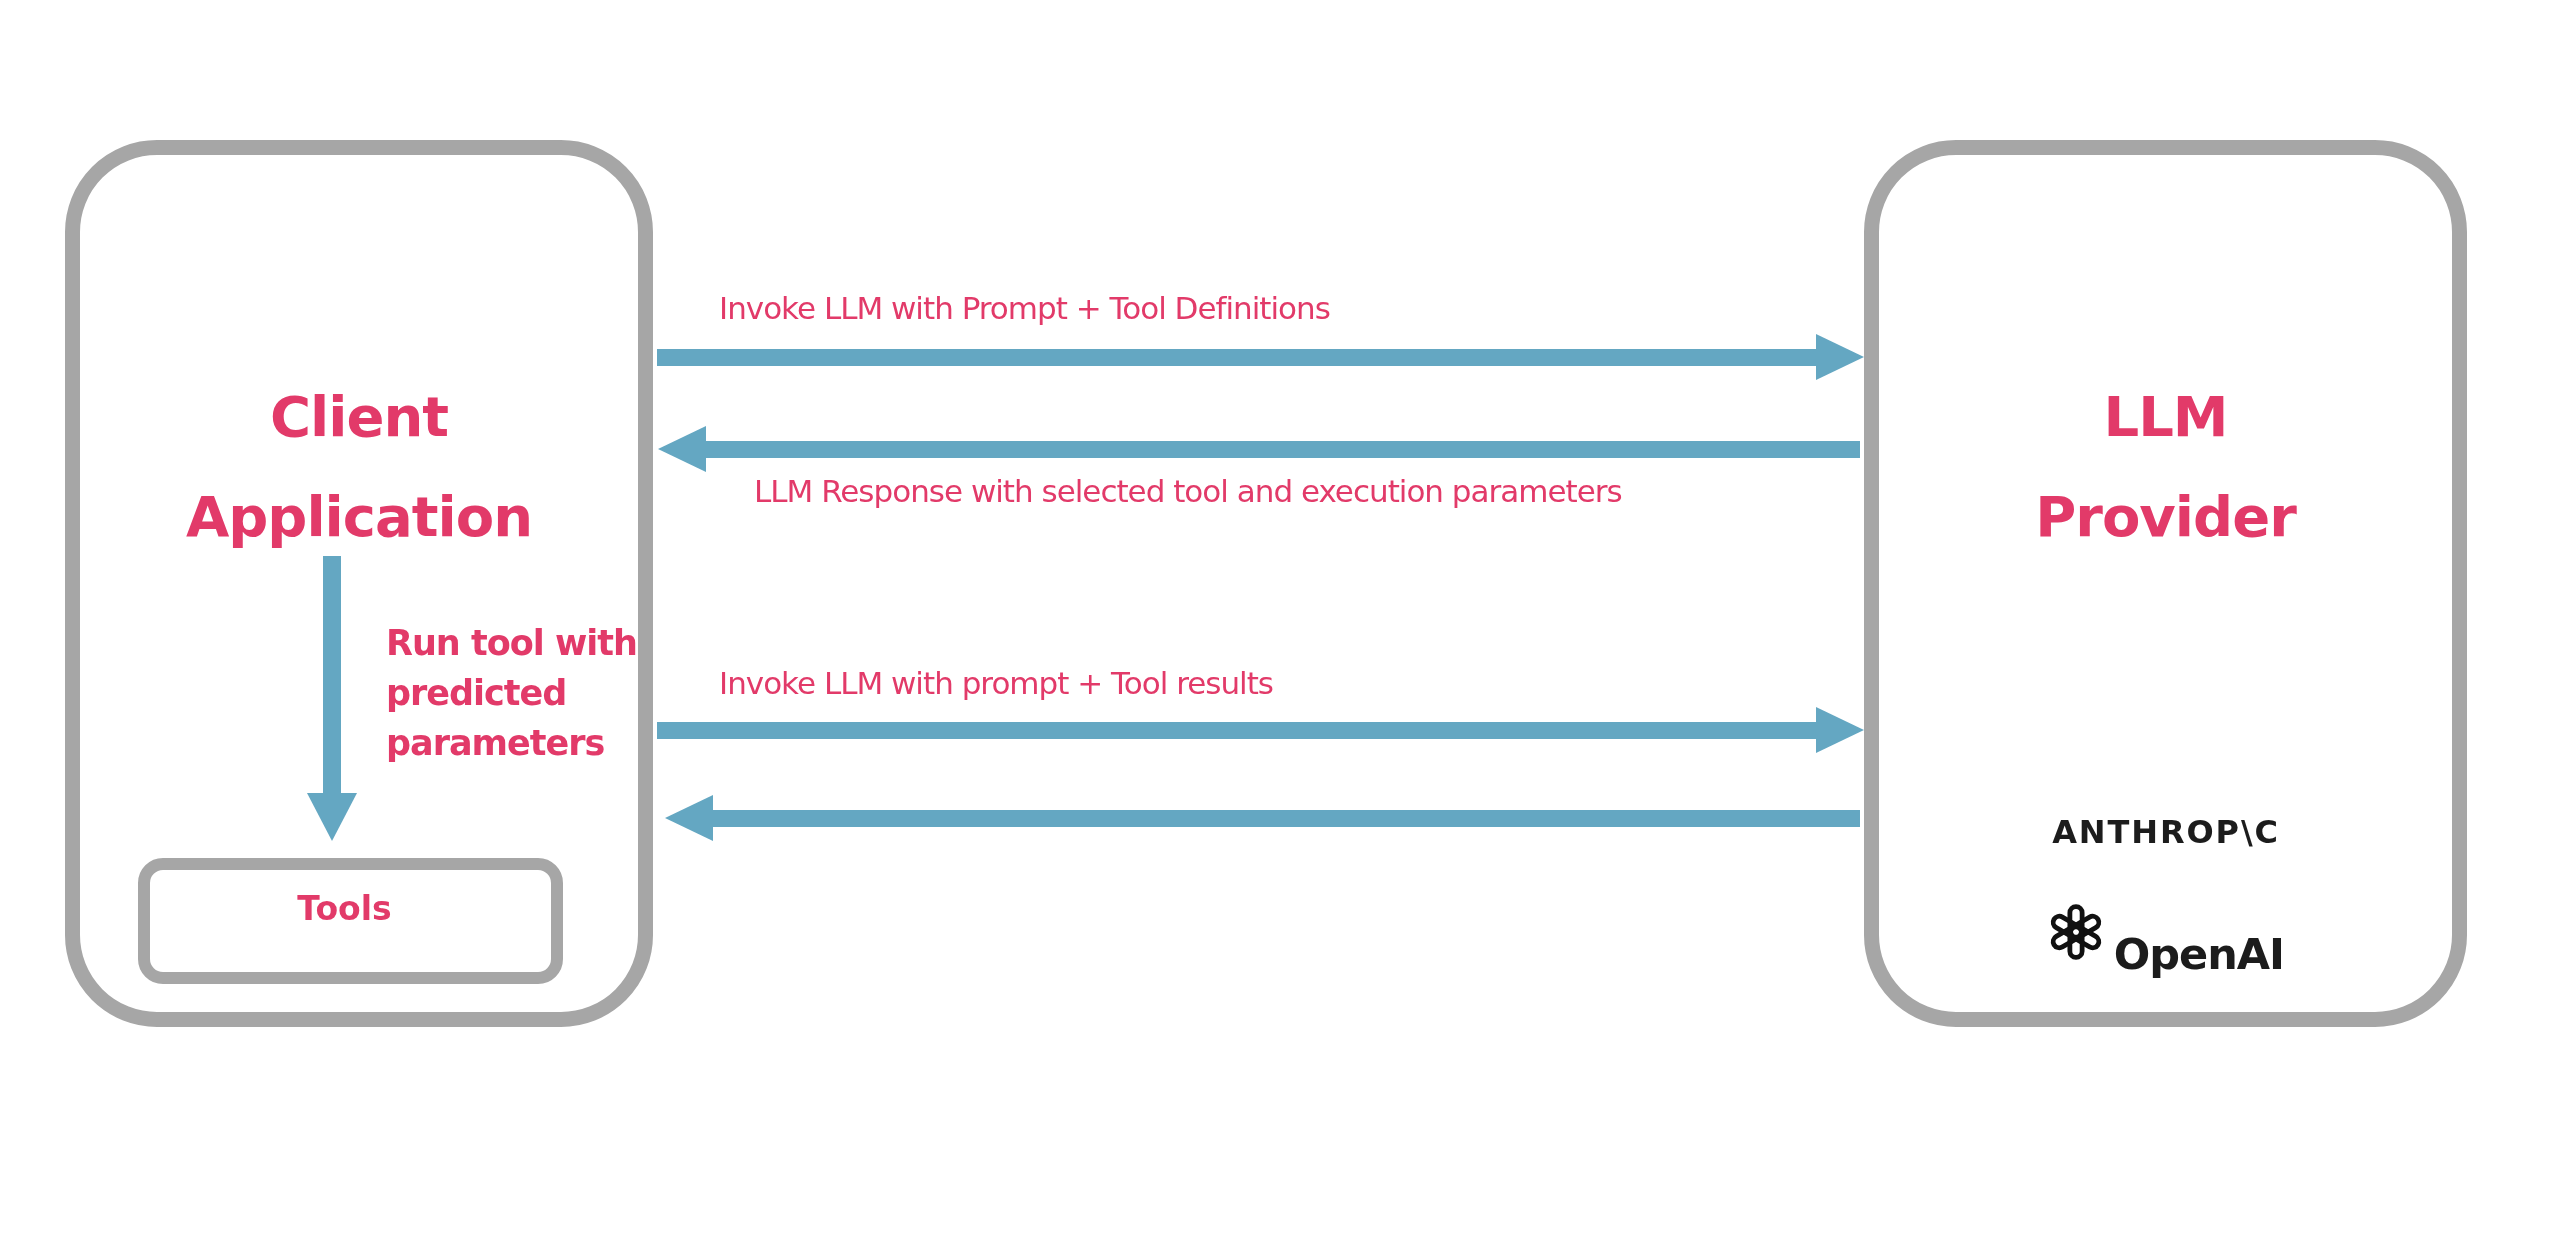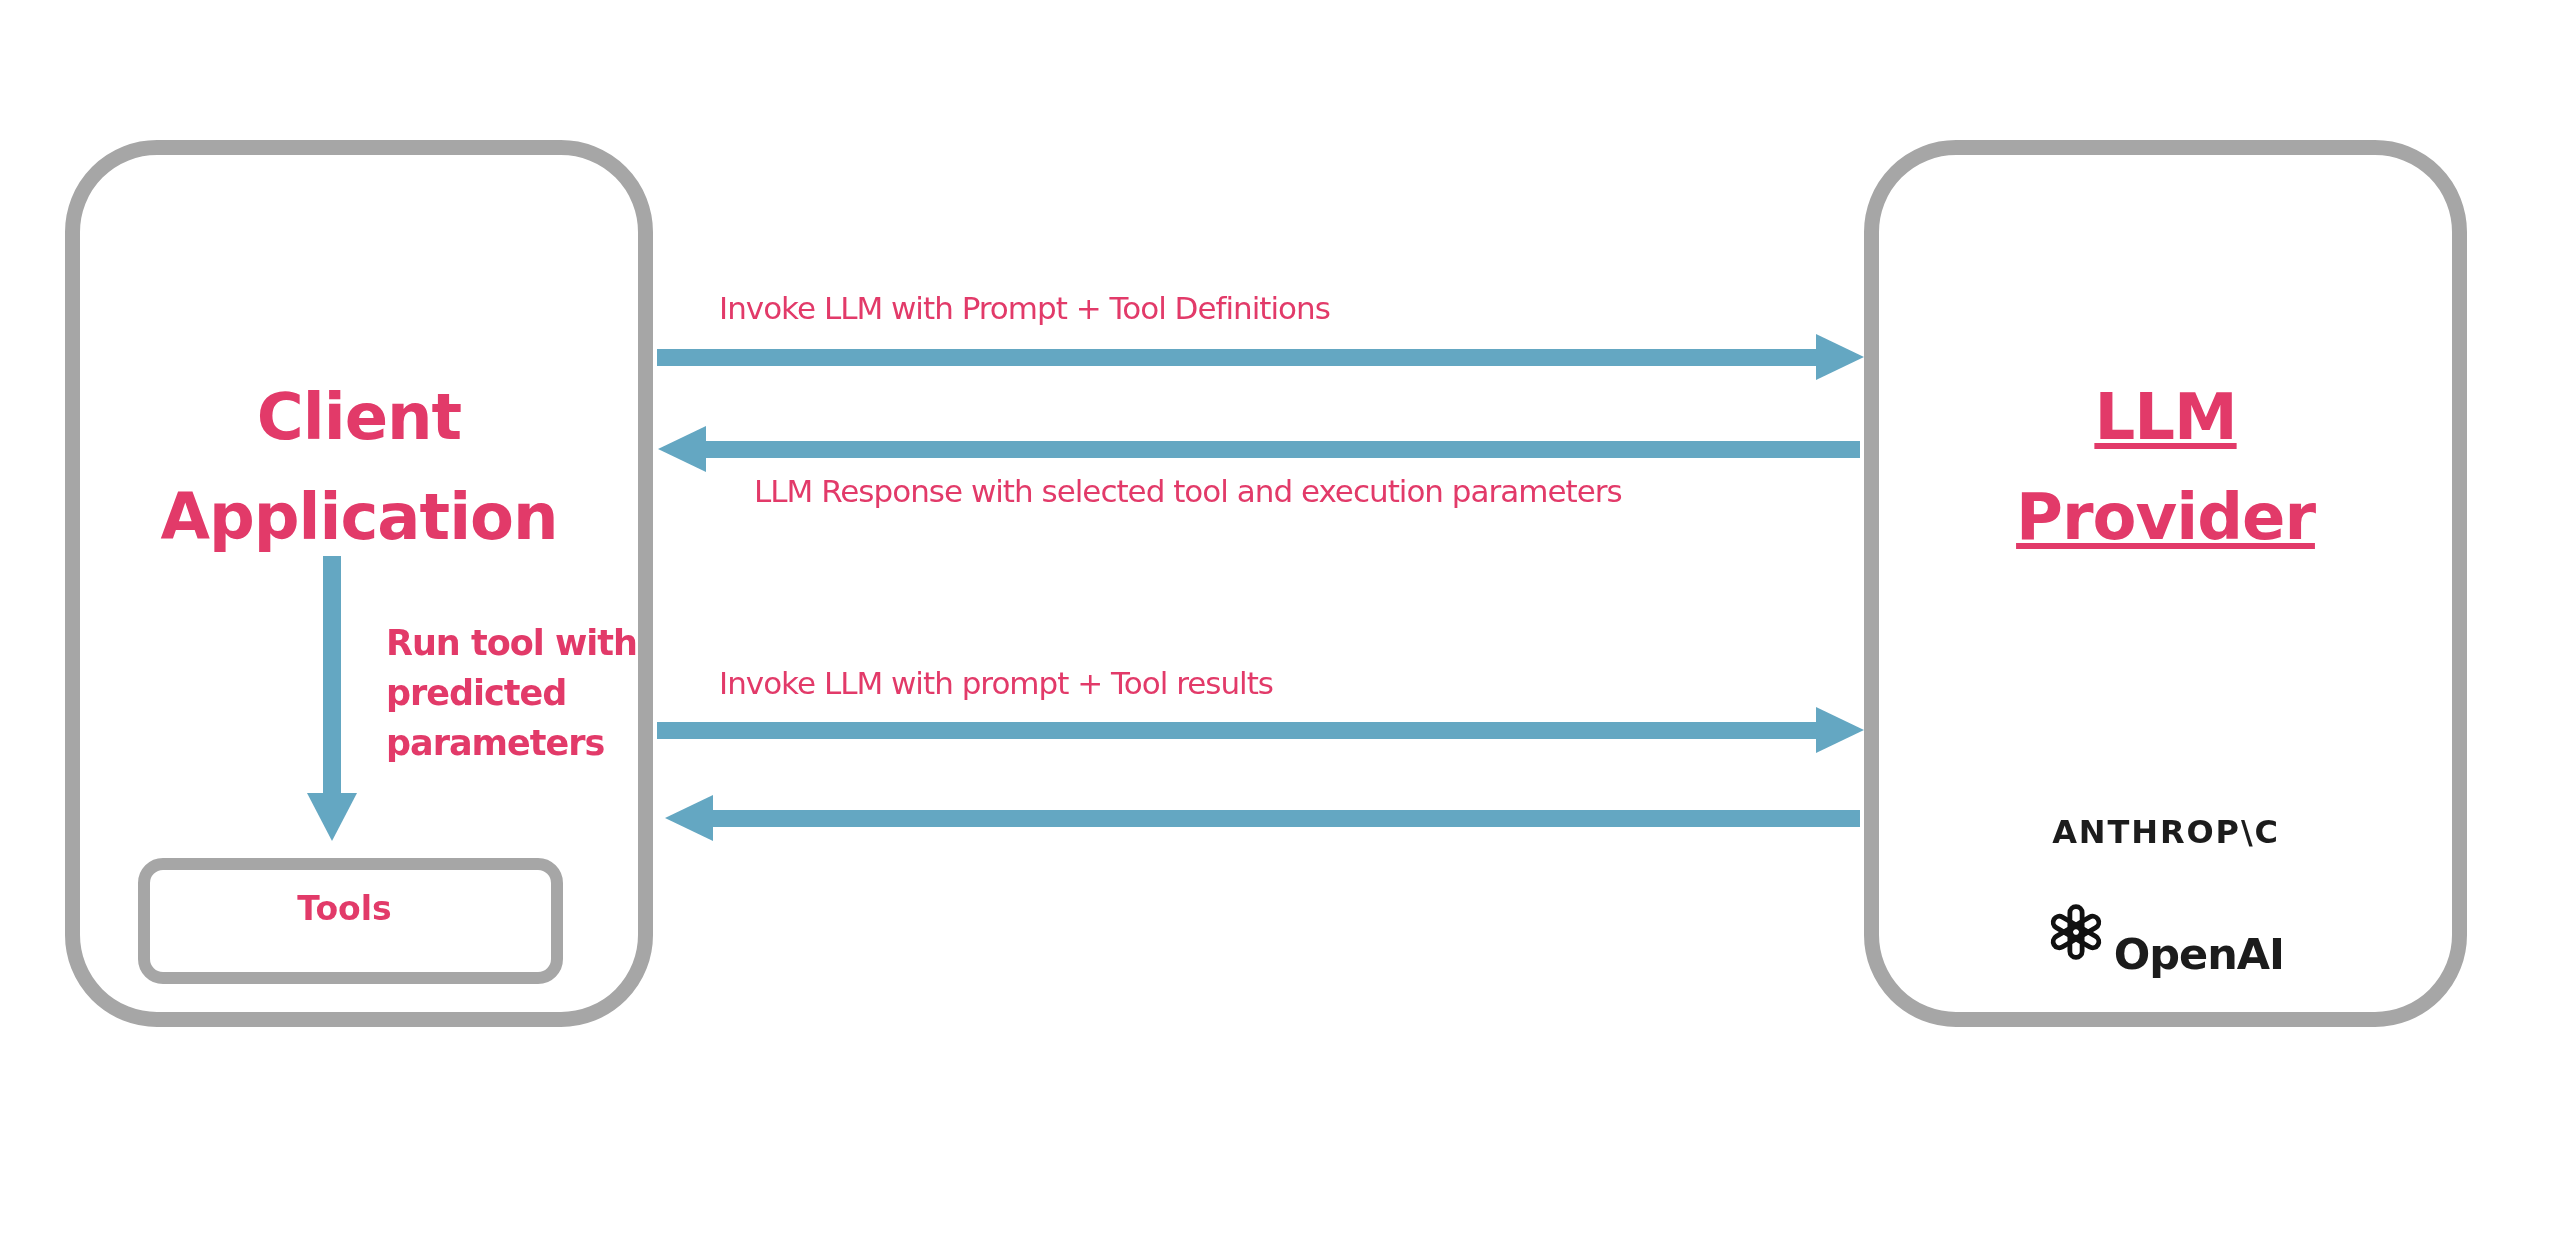--- a/index.html
+++ b/index.html
@@ -33,28 +33,28 @@
     left: 138px; top: 858px; width: 425px; height: 126px;
     border: 12.6px solid var(--gray);
     border-radius: 25px;
     background: #ffffff;
   }
 
   
   .box-title {
     position: absolute;
     color: var(--pink);
-    font-size: 64px;
+    font-size: 56px;
     font-weight: 700;
     line-height: 100px;
     letter-spacing: -1px;
     text-align: center;
   }
   .client-title { left: 156px; top: 367px; width: 406px; }
-  .llm-title    { left: 2011px; top: 367px; width: 309px; text-decoration: underline; }
+  .llm-title    { left: 2011px; top: 367px; width: 309px; }
 
   .tools-label {
     position: absolute;
     left: 138px; top: 889px; width: 413px;
     text-align: center;
     color: var(--pink);
     font-size: 33px;
     font-weight: 700;
   }
 

